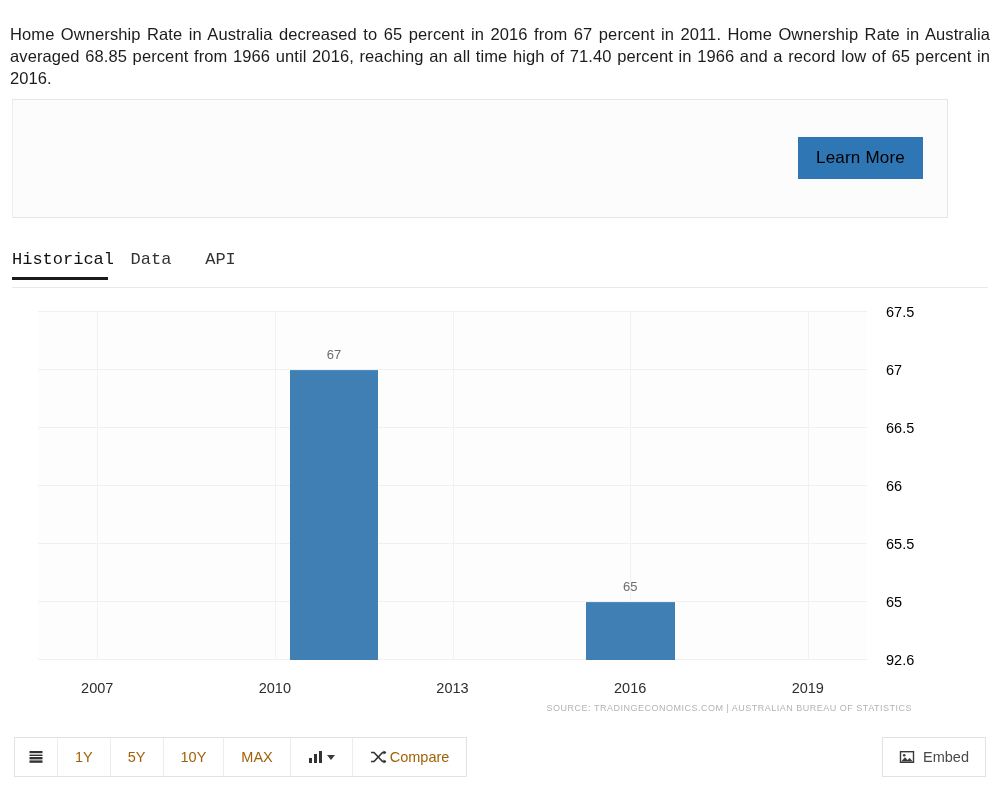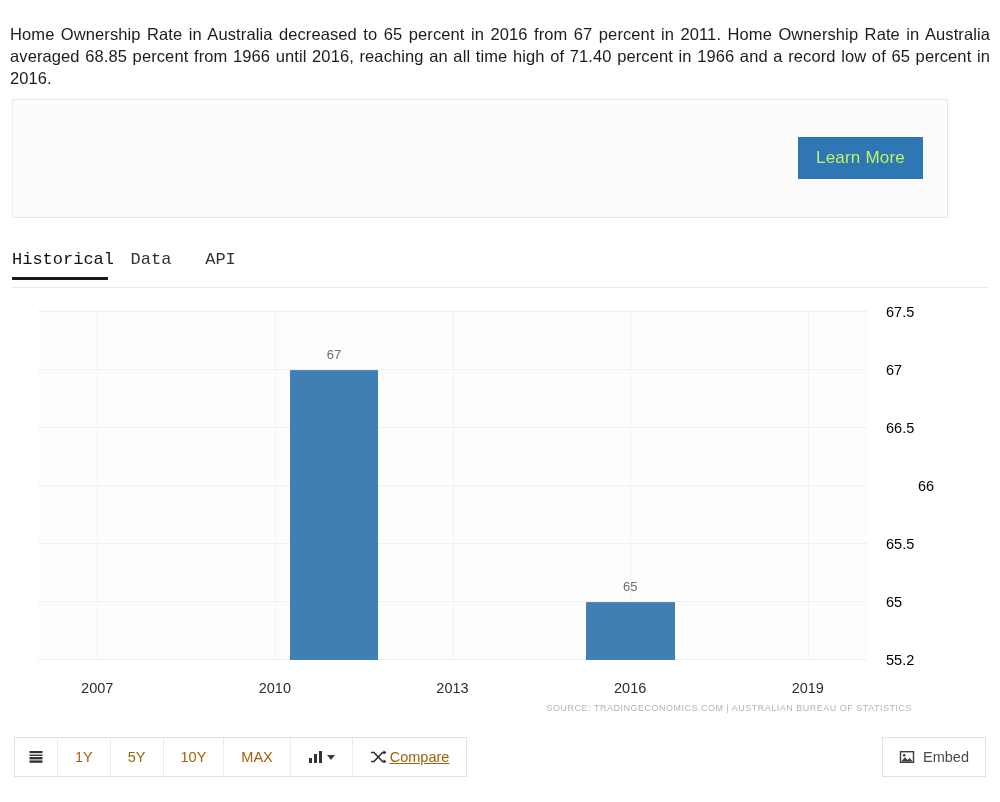--- a/index.html
+++ b/index.html
@@ -37,21 +37,21 @@
     left: 14px; top: 19px; width: 760px;
     font-size: 15px;
     line-height: 27px;
     color: #2a2a2a;
   }
   .learn-more {
     position: absolute;
     right: 24px; top: 37px;
     width: 125px; height: 42px;
     background: #2e76b4;
-    color: #bef264;
+    color: #000000;
     font-size: 17px;
     border: none;
     cursor: pointer;
     font-family: "Liberation Sans", sans-serif;
     letter-spacing: 0.2px;
   }
 
   
   .tabs {
     position: absolute;
@@ -187,21 +187,21 @@
     padding: 0 16px;
     border: 1px solid #e2e2e2;
     background: #ffffff;
     font-size: 14.5px;
     color: #4a4a4a;
     cursor: pointer;
     font-family: "Liberation Sans", sans-serif;
   }
   .embed-btn .glyph { margin-right: 8px; display: flex; }
   .tb-btn .glyph { display: flex; align-items: center; }
-  .tb-btn .glyph + span { margin-left: 3px; text-decoration: underline; }
+  .tb-btn .glyph + span { margin-left: 3px; }
 </style>
 </head>
 <body>
 
 <div class="page">
 
   <p class="intro">Home Ownership Rate in Australia decreased to 65 percent in 2016 from 67 percent in 2011. Home Ownership Rate in Australia averaged 68.85 percent from 1966 until 2016, reaching an all time high of 71.40 percent in 1966 and a record low of 65 percent in 2016.</p>
 
   <div class="api-box">
     <button class="learn-more">Learn More</button>
@@ -231,24 +231,24 @@
         <div class="vgrid" style="left: 769.786px;"></div>
         <div class="bar" style="left: 251.661px; width: 88.8214px; height: 290px; background: rgb(63, 127, 180);"></div>
         <div class="bar-label" style="left: 296.071px; bottom: 298px;">67</div>
         <div class="bar" style="left: 547.732px; width: 88.8214px; height: 58px; background: rgb(63, 127, 180);"></div>
         <div class="bar-label" style="left: 592.143px; bottom: 66px;">65</div>
       </div>
     <div id="ytick-layer">
         <div class="ytick" style="top: 12px;">67.5</div>
         <div class="ytick" style="top: 70px;">67</div>
         <div class="ytick" style="top: 128px;">66.5</div>
-        <div class="ytick" style="top: 186px; margin-left: 32px;">66</div>
+        <div class="ytick" style="top: 186px;">66</div>
         <div class="ytick" style="top: 244px;">65.5</div>
         <div class="ytick" style="top: 302px;">65</div>
-        <div class="ytick" style="top: 360px;">55.2</div>
+        <div class="ytick" style="top: 360px;">92.6</div>
       </div>
     <div id="xtick-layer">
         <div class="xtick" style="left: 85.2143px;">2007</div>
         <div class="xtick" style="left: 262.857px;">2010</div>
         <div class="xtick" style="left: 440.5px;">2013</div>
         <div class="xtick" style="left: 618.143px;">2016</div>
         <div class="xtick" style="left: 795.786px;">2019</div>
       </div>
     <div class="source">SOURCE: TRADINGECONOMICS.COM | AUSTRALIAN BUREAU OF STATISTICS</div>
   </div>

